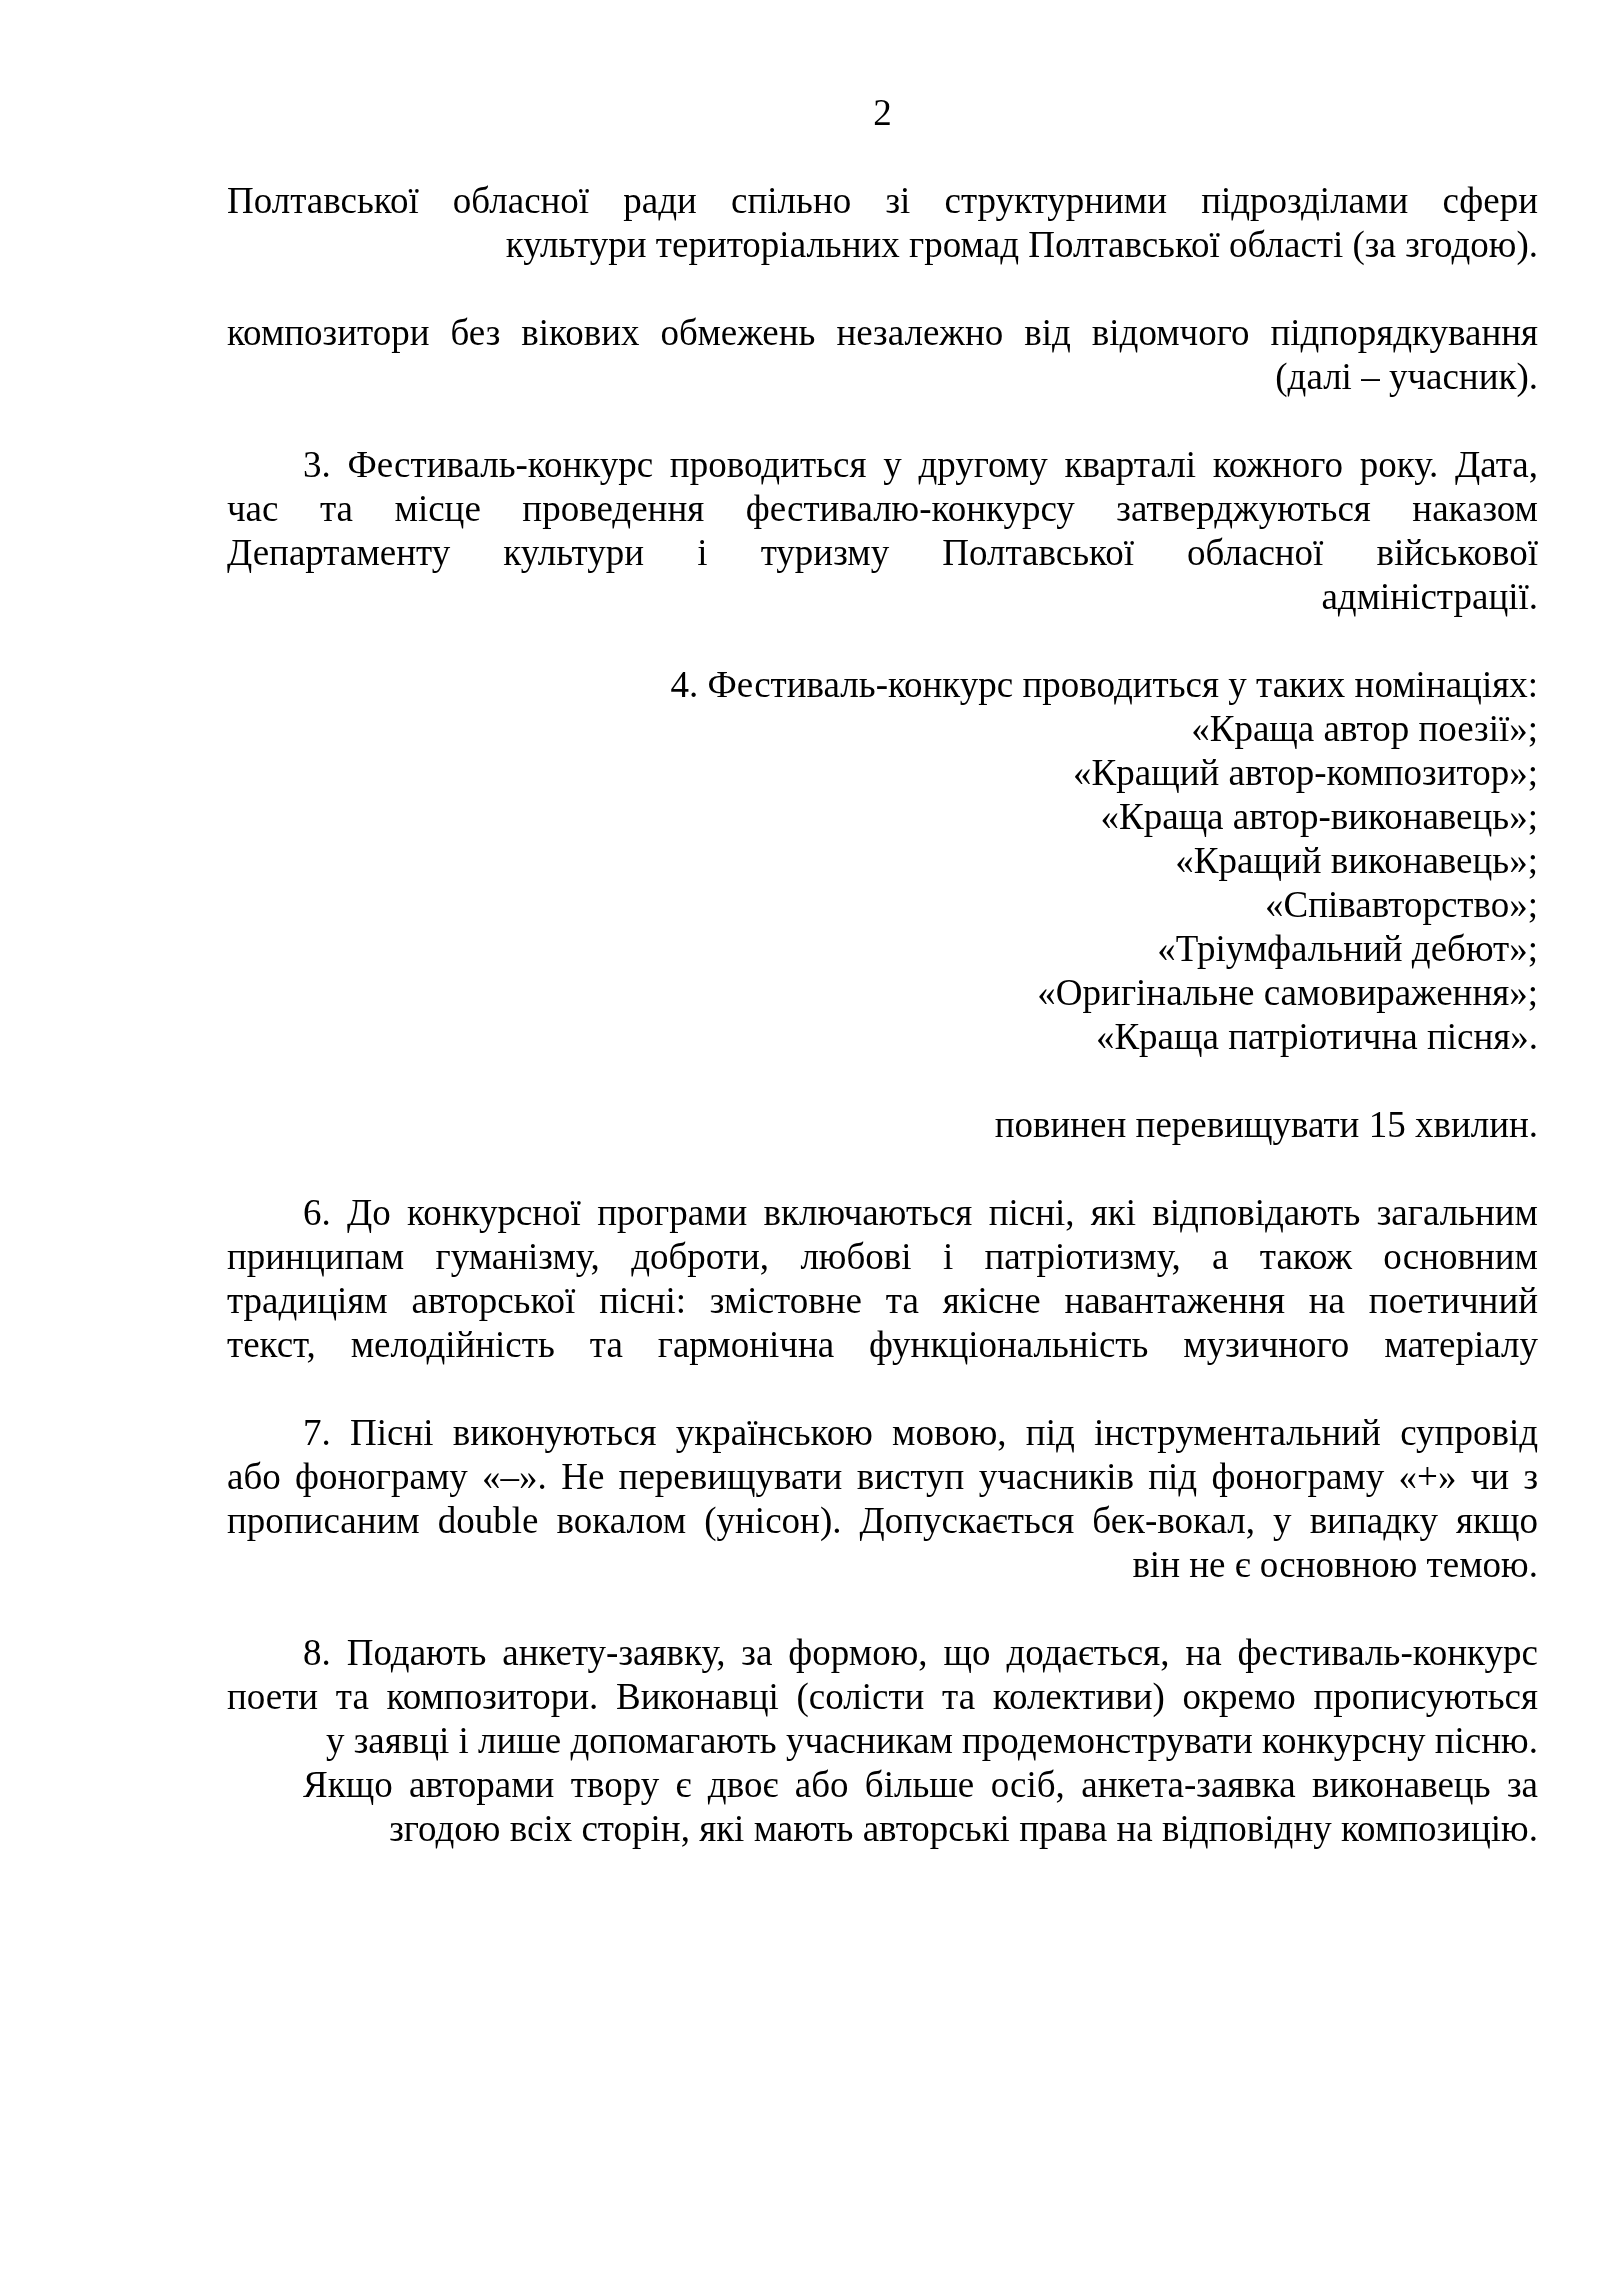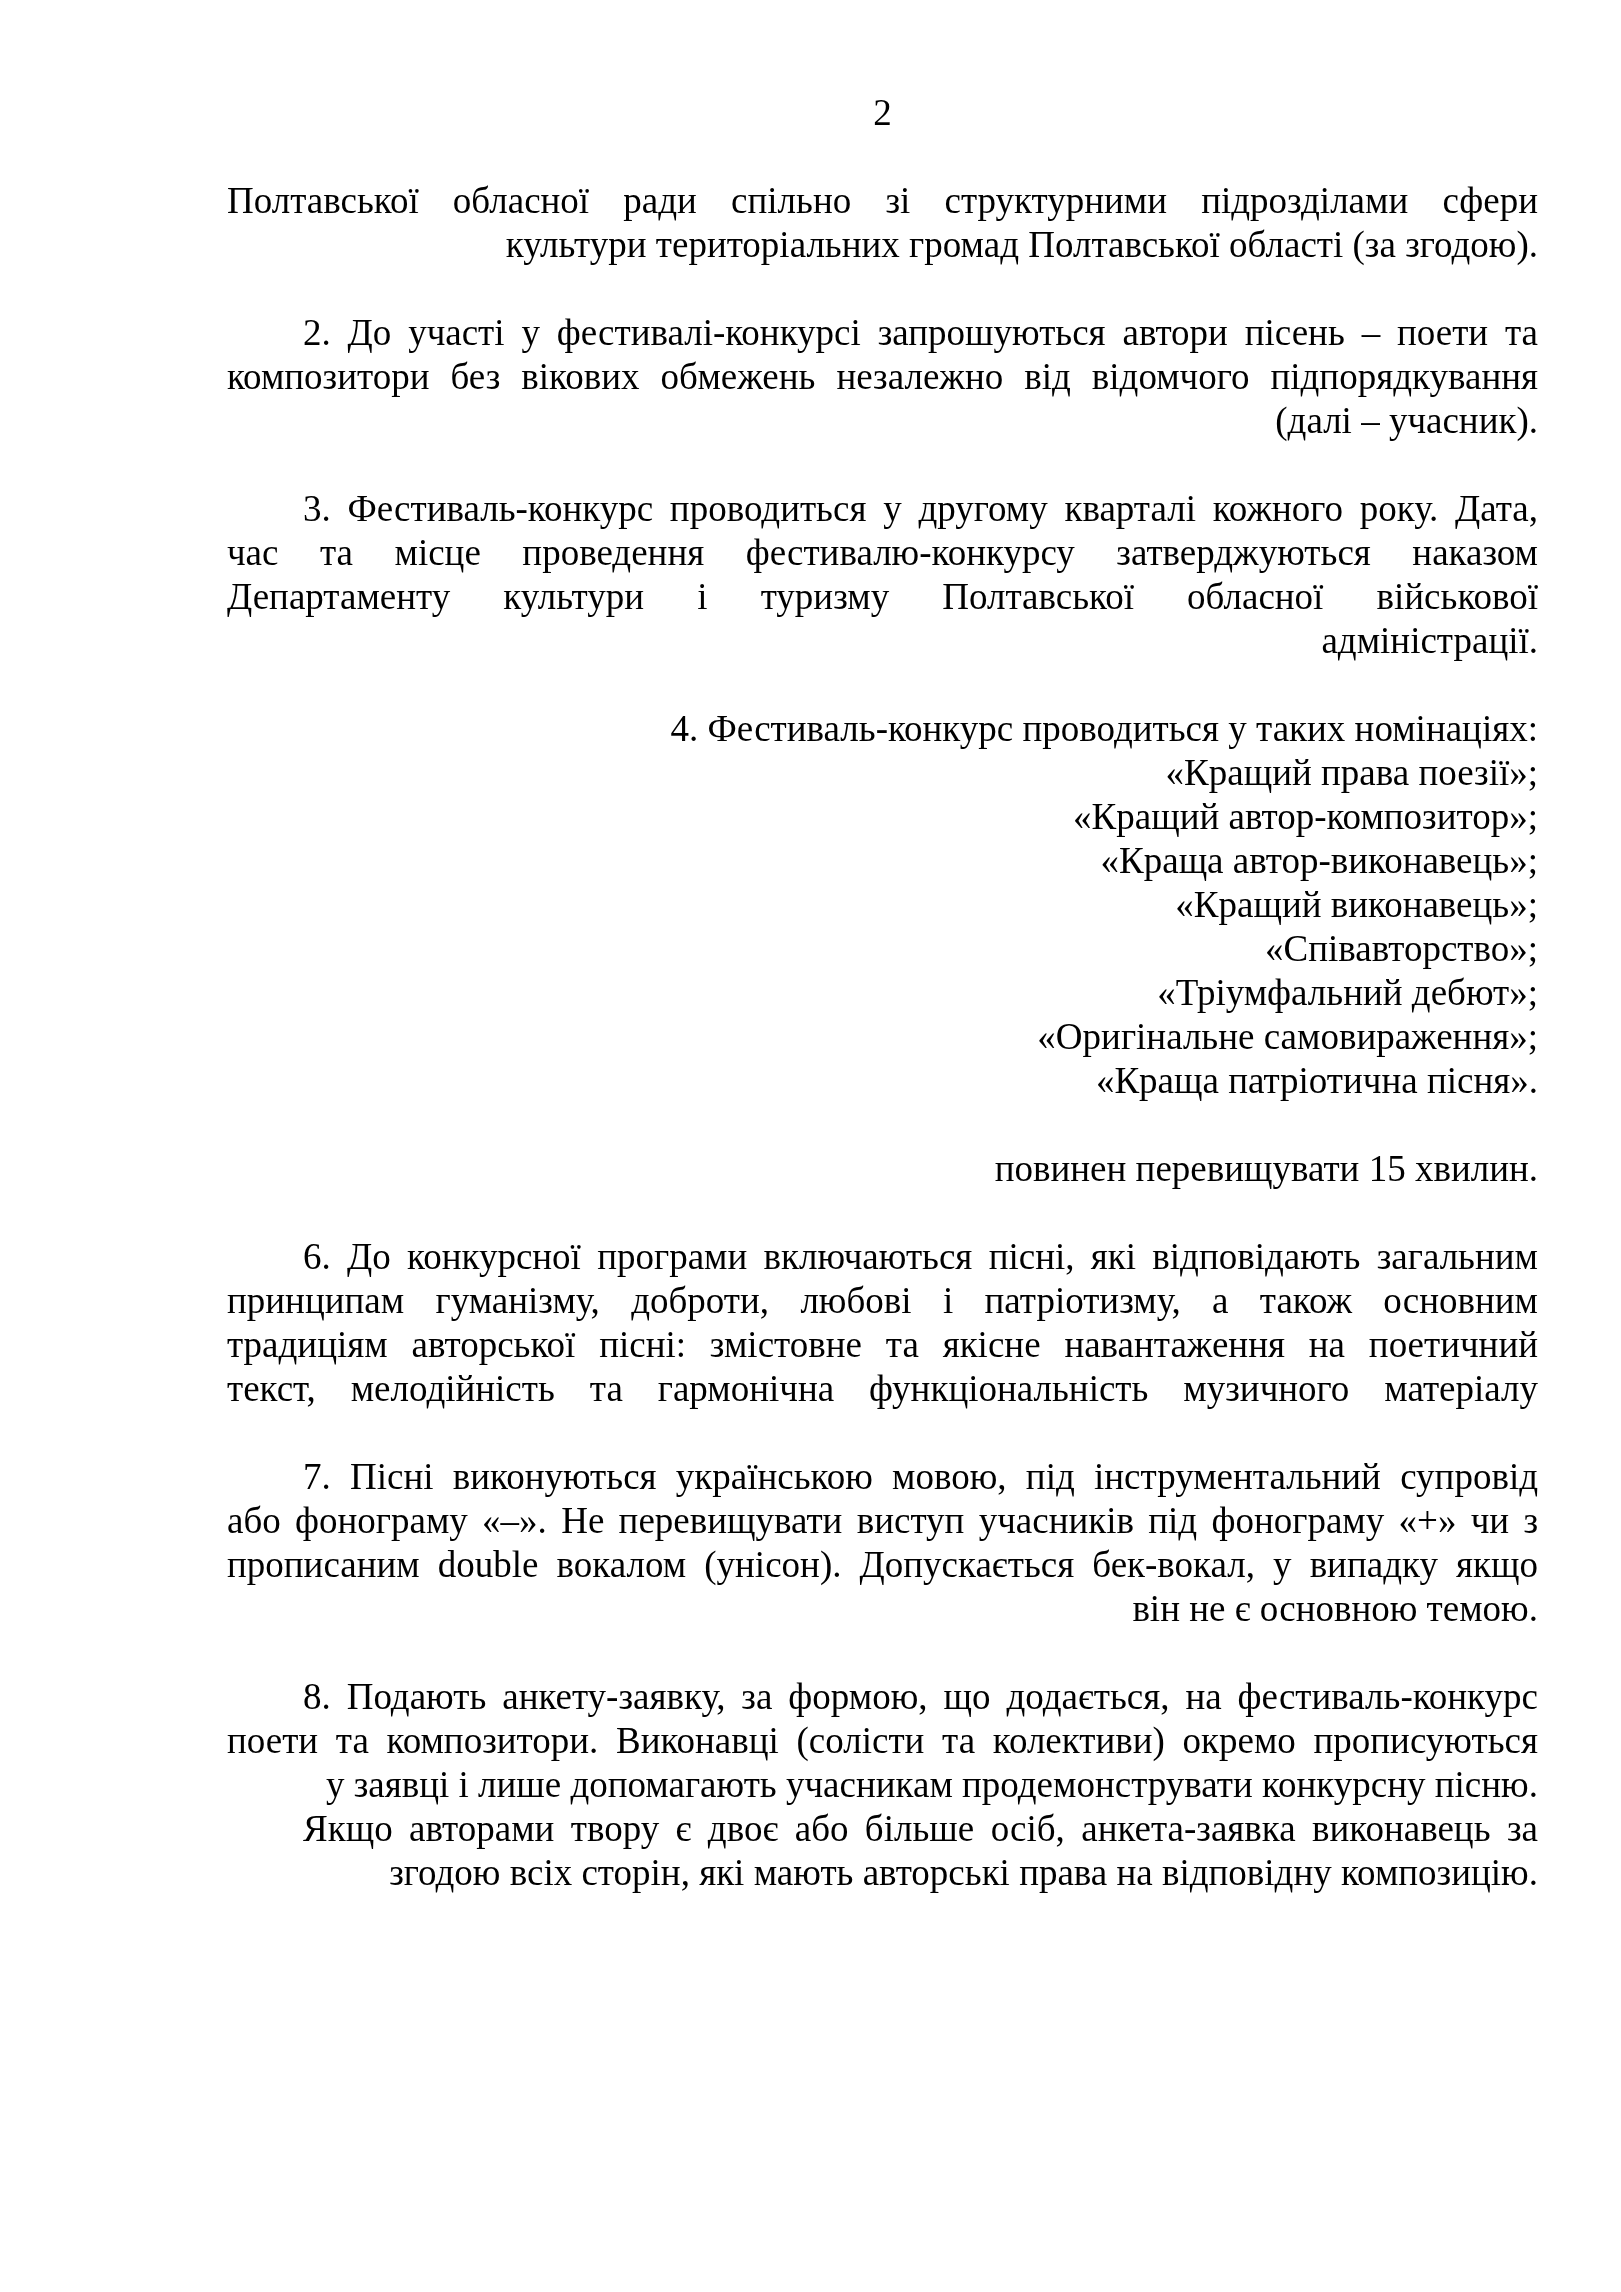--- a/index.html
+++ b/index.html
@@ -56,37 +56,36 @@
     <div class="ln pagenum">2</div>
     <div class="blank"></div>
 
     <div>
       <div class="ln j">Полтавської обласної ради спільно зі структурними підрозділами сфери</div>
       <div class="ln">культури територіальних громад Полтавської області (за згодою).</div>
     </div>
     <div class="blank"></div>
 
     <div>
-      <div class="ln j ind">2. До участі у фестивалі-конкурсі запрошуються автори пісень – поети та</div>
       <div class="ln j">композитори без вікових обмежень незалежно від відомчого підпорядкування</div>
       <div class="ln">(далі – учасник).</div>
     </div>
     <div class="blank"></div>
 
     <div>
       <div class="ln j ind">3. Фестиваль-конкурс проводиться у другому кварталі кожного року. Дата,</div>
       <div class="ln j">час та місце проведення фестивалю-конкурсу затверджуються наказом</div>
       <div class="ln j">Департаменту культури і туризму Полтавської обласної військової</div>
       <div class="ln">адміністрації.</div>
     </div>
     <div class="blank"></div>
 
     <div>
       <div class="ln ind">4. Фестиваль-конкурс проводиться у таких номінаціях:</div>
-      <div class="ln ind">«Кращий права поезії»;</div>
+      <div class="ln ind">«Краща автор поезії»;</div>
       <div class="ln ind">«Кращий автор-композитор»;</div>
       <div class="ln ind">«Краща автор-виконавець»;</div>
       <div class="ln ind">«Кращий виконавець»;</div>
       <div class="ln ind">«Співавторство»;</div>
       <div class="ln ind">«Тріумфальний дебют»;</div>
       <div class="ln ind">«Оригінальне самовираження»;</div>
       <div class="ln ind">«Краща патріотична пісня».</div>
     </div>
     <div class="blank"></div>
 

